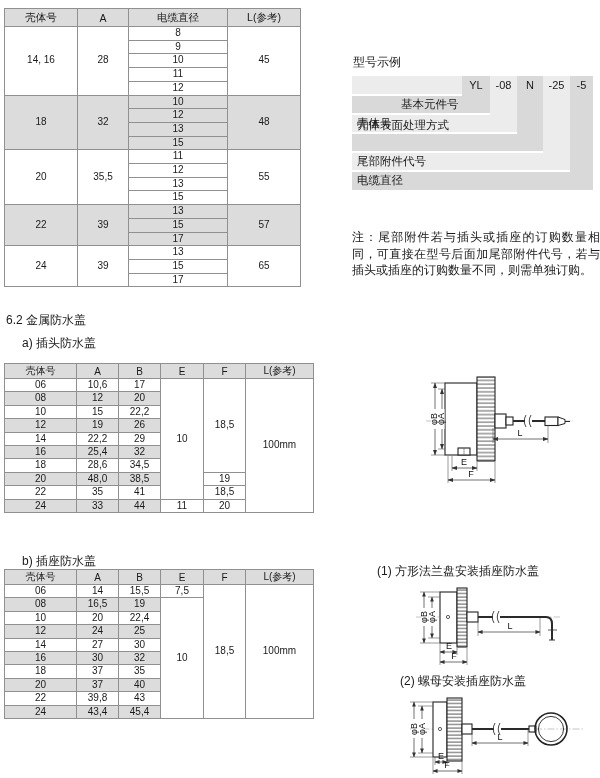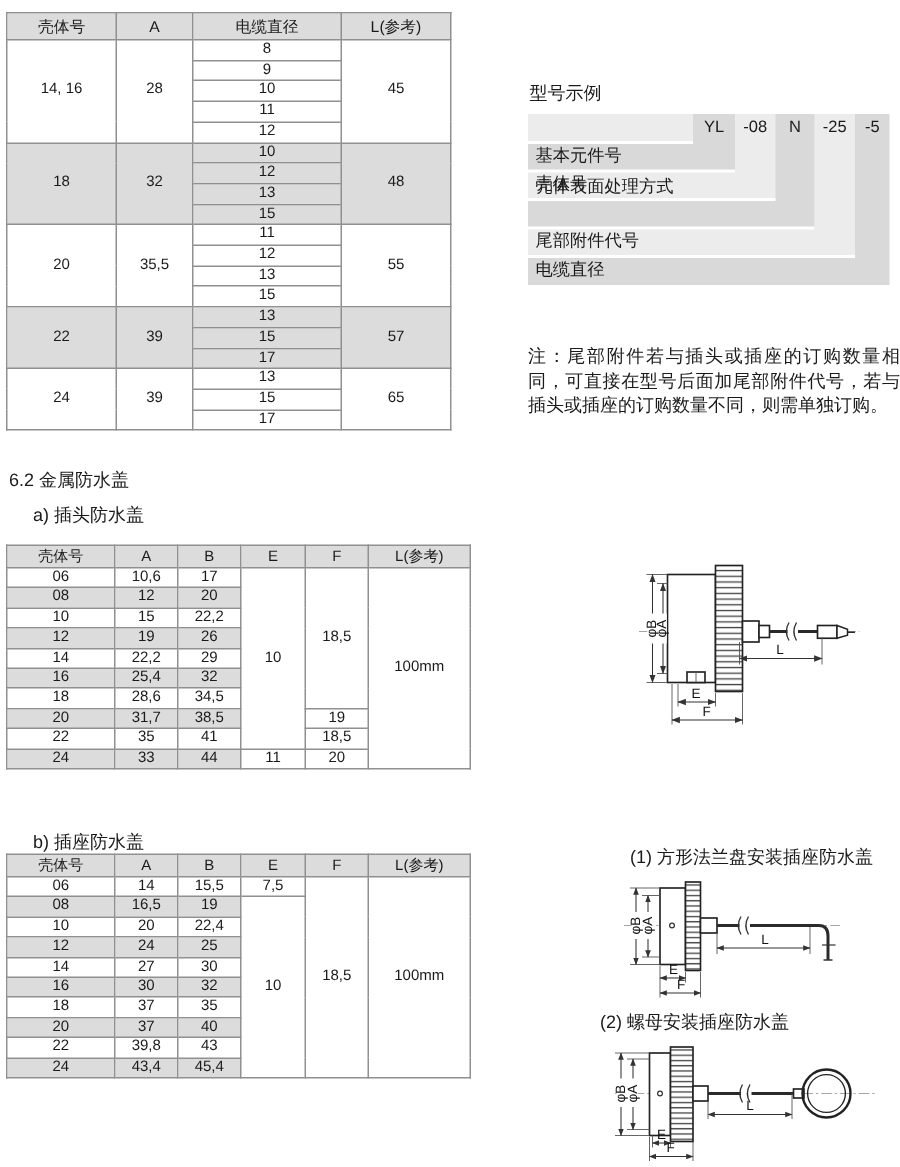--- a/index.html
+++ b/index.html
@@ -138,21 +138,21 @@
     <div class="sep" style="left: 0px; top: 17.5px; width: 110px;"></div>
     <div class="sep" style="left: 0px; top: 36.5px; width: 138px;"></div>
     <div class="sep" style="left: 0px; top: 55.5px; width: 165px;"></div>
     <div class="sep" style="left: 0px; top: 74.5px; width: 191px;"></div>
     <div class="sep" style="left: 0px; top: 93.5px; width: 218px;"></div>
     <div class="code" style="left: 104px; width: 40px;">YL</div>
     <div class="code" style="left: 131.5px; width: 40px;">-08</div>
     <div class="code" style="left: 158px; width: 40px;">N</div>
     <div class="code" style="left: 184.5px; width: 40px;">-25</div>
     <div class="code" style="left: 209.5px; width: 40px;">-5</div>
-    <div class="lab" style="top: 19px;">基本元件号</div>
+    <div class="lab" style="top: 19px; margin-left: 44px;">基本元件号</div>
     <div class="lab" style="top: 38px;">壳体号</div>
     <div class="lab" style="top: 40px; font-family: Liberation Mono, monospace;">壳体表面处理方式</div>
     <div class="lab" style="top: 76px;">尾部附件代号</div>
     <div class="lab" style="top: 95px;">电缆直径</div>
   </div>
 
 <div class="abs note" style="left:352px;top:229px;width:248px">注：尾部附件若与插头或插座的订购数量相同，可直接在型号后面加尾部附件代号，若与插头或插座的订购数量不同，则需单独订购。</div>
 
 <div class="abs hd" style="left:6px;top:312px">6.2 金属防水盖</div>
 <div class="abs hd" style="left:22px;top:335px">a) 插头防水盖</div>
@@ -208,21 +208,21 @@
           <td class="sh">25,4</td>
           <td class="sh">32</td>
         </tr>
         <tr>
           <td>18</td>
           <td>28,6</td>
           <td>34,5</td>
         </tr>
         <tr>
           <td class="sh">20</td>
-          <td class="sh">31,7</td>
+          <td class="sh">48,0</td>
           <td class="sh">38,5</td>
           <td>19</td>
         </tr>
         <tr>
           <td>22</td>
           <td>35</td>
           <td>41</td>
           <td>18,5</td>
         </tr>
         <tr>
@@ -358,21 +358,21 @@
         </tr>
         <tr>
           <td class="sh">24</td>
           <td class="sh">43,4</td>
           <td class="sh">45,4</td>
         </tr>
       </tbody>
     </table>
   </div>
 
-<div class="abs hd" style="left:420px;top:563px">(1) 方形法兰盘安装插座防水盖</div>
+<div class="abs hd" style="left:377px;top:563px">(1) 方形法兰盘安装插座防水盖</div>
 
 <svg style="left:398px;top:582px" width="200" height="88" viewBox="0 0 200 88">
   <defs>
     <marker id="aeB" markerWidth="7" markerHeight="7" refX="6.5" refY="3.5" orient="auto">
         <path d="M0,0.8 L7,3.5 L0,6.2 Z" fill="#333"></path>
       </marker>
     <marker id="asB" markerWidth="7" markerHeight="7" refX="0.5" refY="3.5" orient="auto">
         <path d="M7,0.8 L0,3.5 L7,6.2 Z" fill="#333"></path>
       </marker>
     <pattern id="knB" width="5" height="3.5" patternUnits="userSpaceOnUse">

